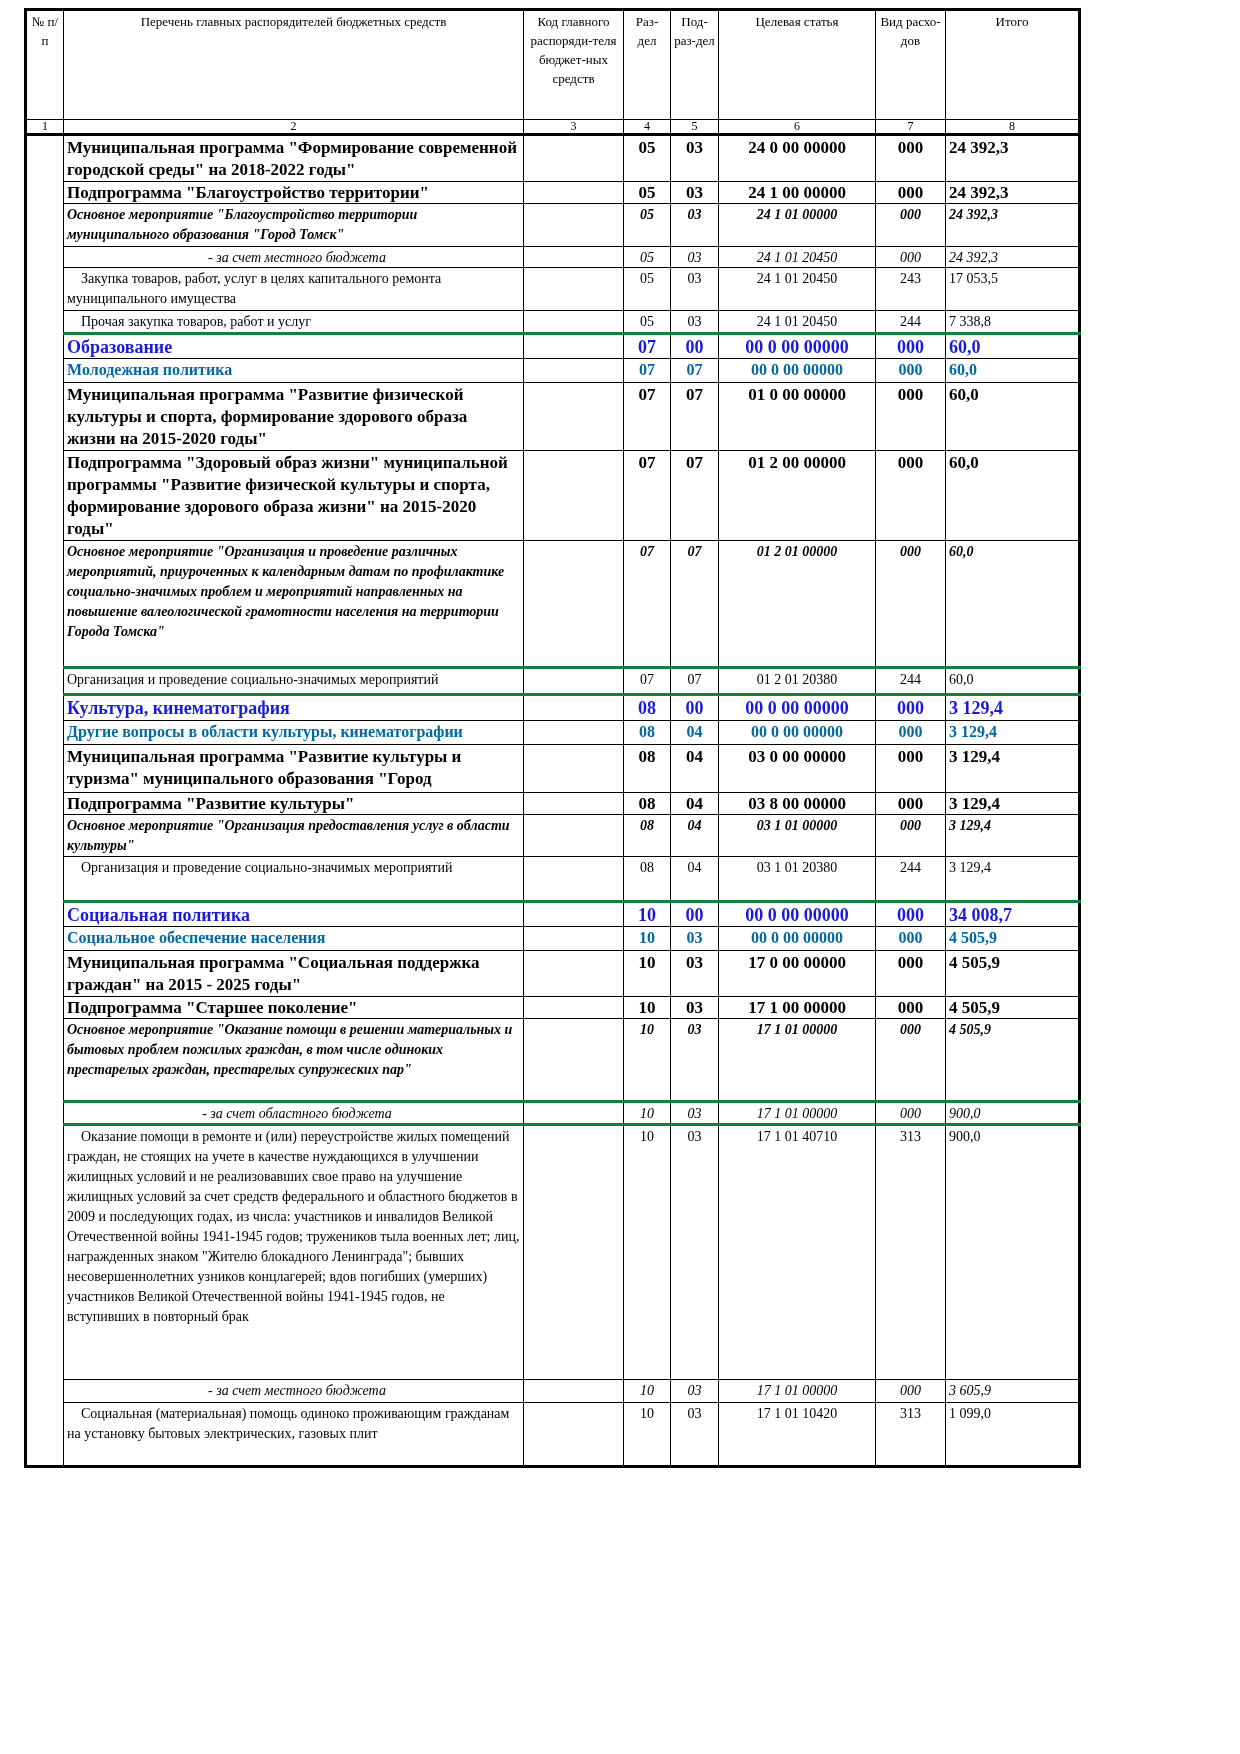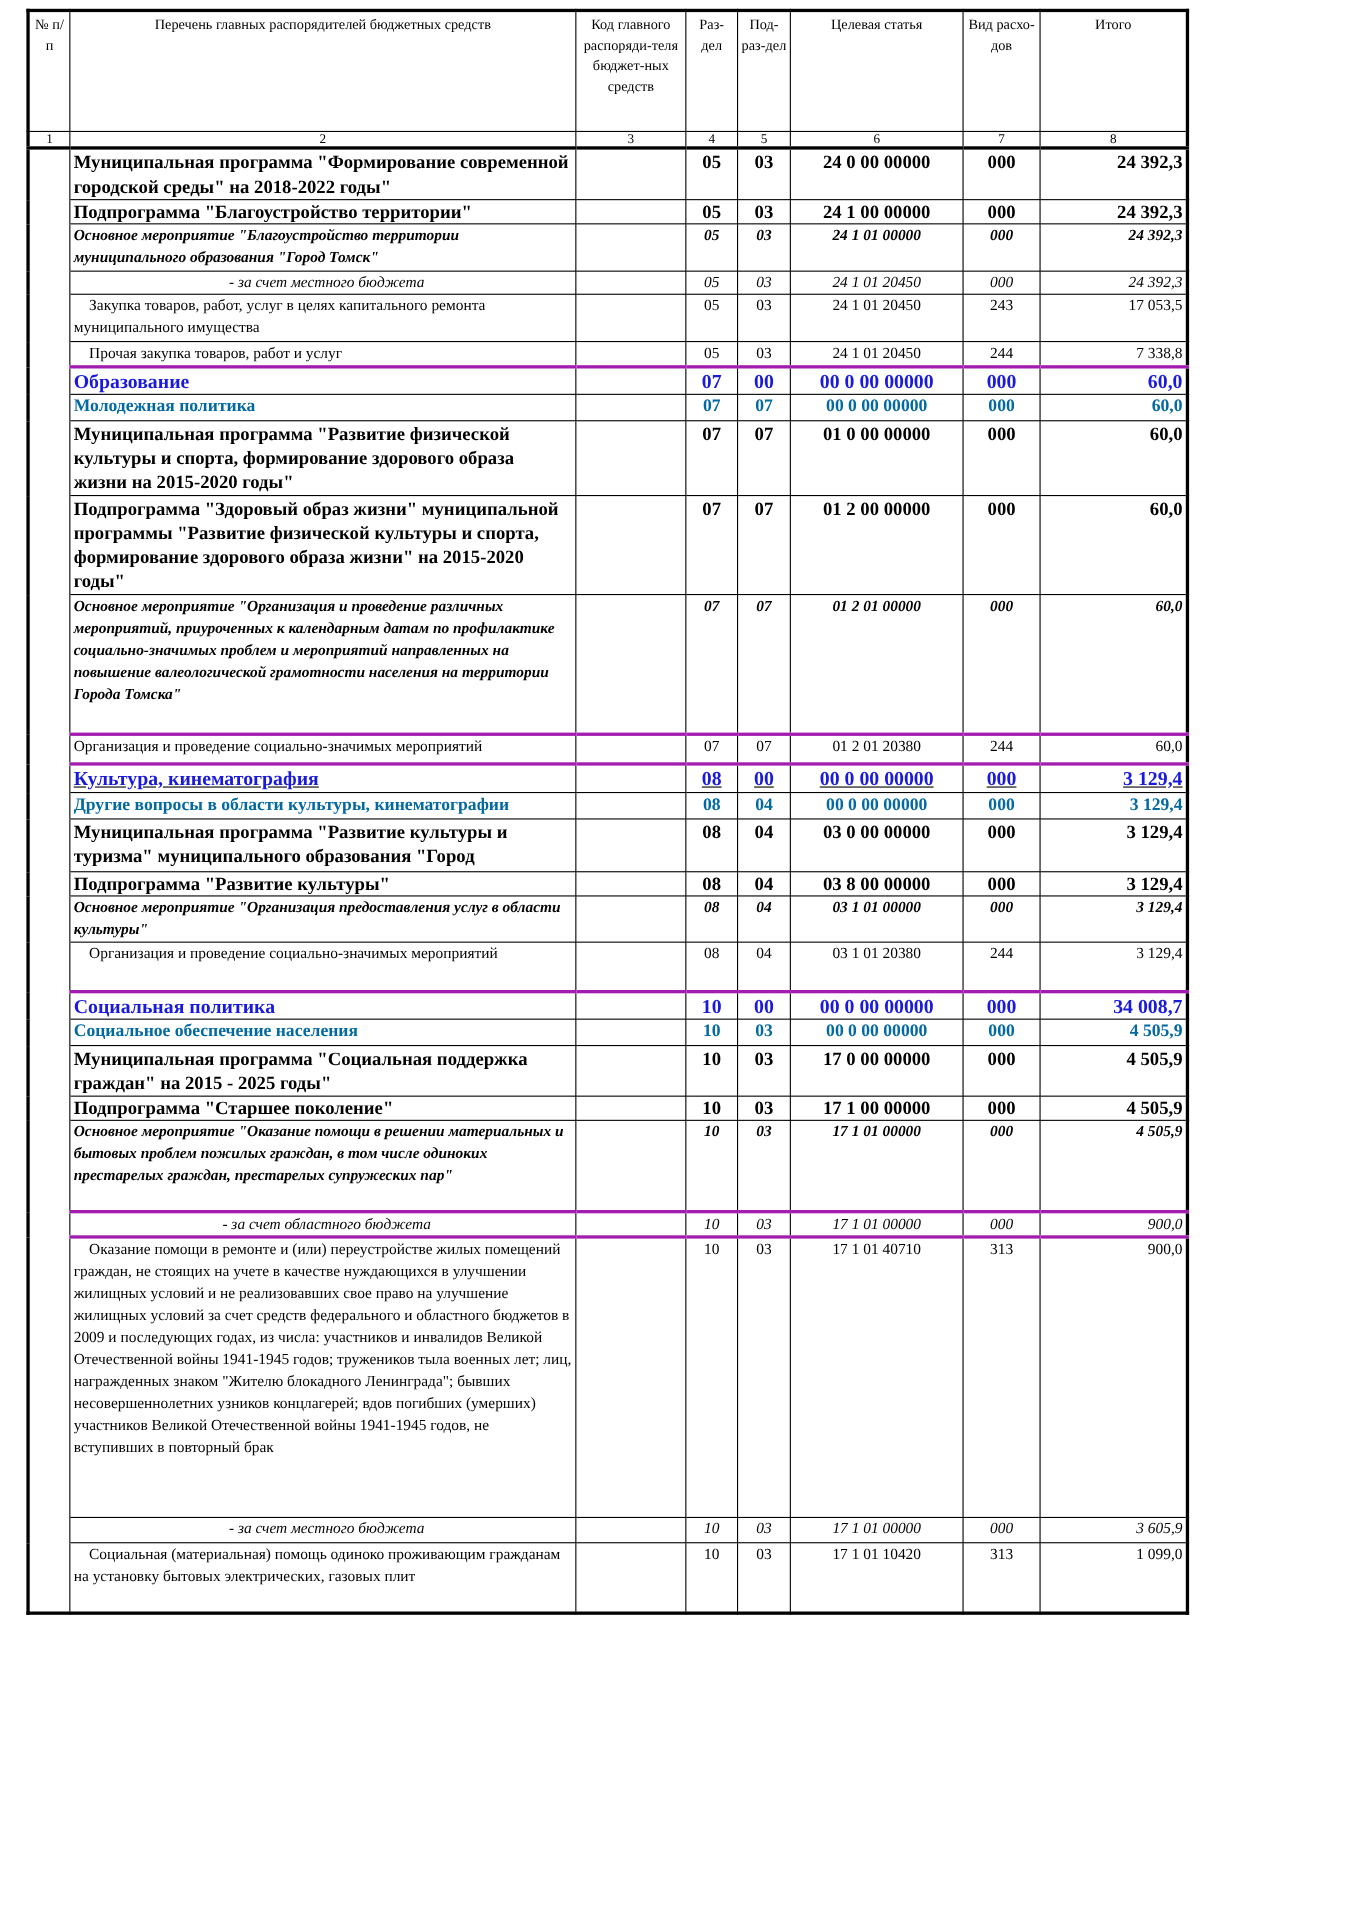--- a/index.html
+++ b/index.html
@@ -13,34 +13,34 @@
   table.budget td, table.budget th {
     border: 1.5px solid #000;
     padding: 1px 3px 0 3px;
     vertical-align: top;
     overflow: hidden;
     font-weight: normal;
   }
   th { font-size: 13px; line-height: 19px; text-align: center; }
   tr.numrow td { font-size: 12px; line-height: 13px; text-align: center; border-bottom: 3px solid #000; padding: 0; }
   td.code { text-align: center; }
-  td.total { text-align: right; padding-right: 2px; margin-top: 40px; }
+  td.total { text-align: left; padding-right: 2px; margin-top: 40px; }
   td.name { text-align: left; }
   
   tr.section td { color: #1a1adb; font-weight: bold; font-size: 18px; line-height: 22px; }
   tr.subsection td { color: #0369a1; font-weight: bold; font-size: 16px; line-height: 20px; }
   tr.program td { font-weight: bold; font-size: 17px; line-height: 22px; }
   tr.subprogram td { font-weight: bold; font-size: 17px; line-height: 20px; }
   tr.event td { font-weight: bold; font-style: italic; font-size: 14px; line-height: 20px; }
   tr.event td.total { font-size: 14px; }
   tr.source td { font-style: italic; font-size: 14px; line-height: 19px; }
   tr.item td { font-size: 14px; line-height: 20px; }
   tr.source td.name { padding-left: 10px; text-align: center; }
   tr.item td.name.indent { text-indent: 14px; }
-  tr.thickbot td { border-bottom: 3px solid #a21caf; }
+  tr.thickbot td { border-bottom: 3px solid #15803d; }
   td.blankcol { border-top: none !important; border-bottom: none !important; }
   td.bigtotal { font-weight: bold; font-style: normal; }
 </style>
 </head>
 <body>
 
 <table class="budget">
   <colgroup>
     <col style="width:38px">
     <col style="width:460px">
@@ -187,21 +187,21 @@
       <tr class="item thickbot" style="height: 27px;">
         <td class="blankcol"></td>
         <td class="name">Организация и проведение социально-значимых мероприятий</td>
         <td class="code"></td>
         <td class="code">07</td>
         <td class="code">07</td>
         <td class="code">01 2 01 20380</td>
         <td class="code">244</td>
         <td class="total">60,0</td>
       </tr>
-      <tr class="section" style="height: 26px; text-decoration: underline;">
+      <tr class="section" style="height: 26px;">
         <td class="blankcol"></td>
         <td class="name">Культура, кинематография</td>
         <td class="code"></td>
         <td class="code">08</td>
         <td class="code">00</td>
         <td class="code">00 0 00 00000</td>
         <td class="code">000</td>
         <td class="total">3 129,4</td>
       </tr>
       <tr class="subsection" style="height: 24px;">

